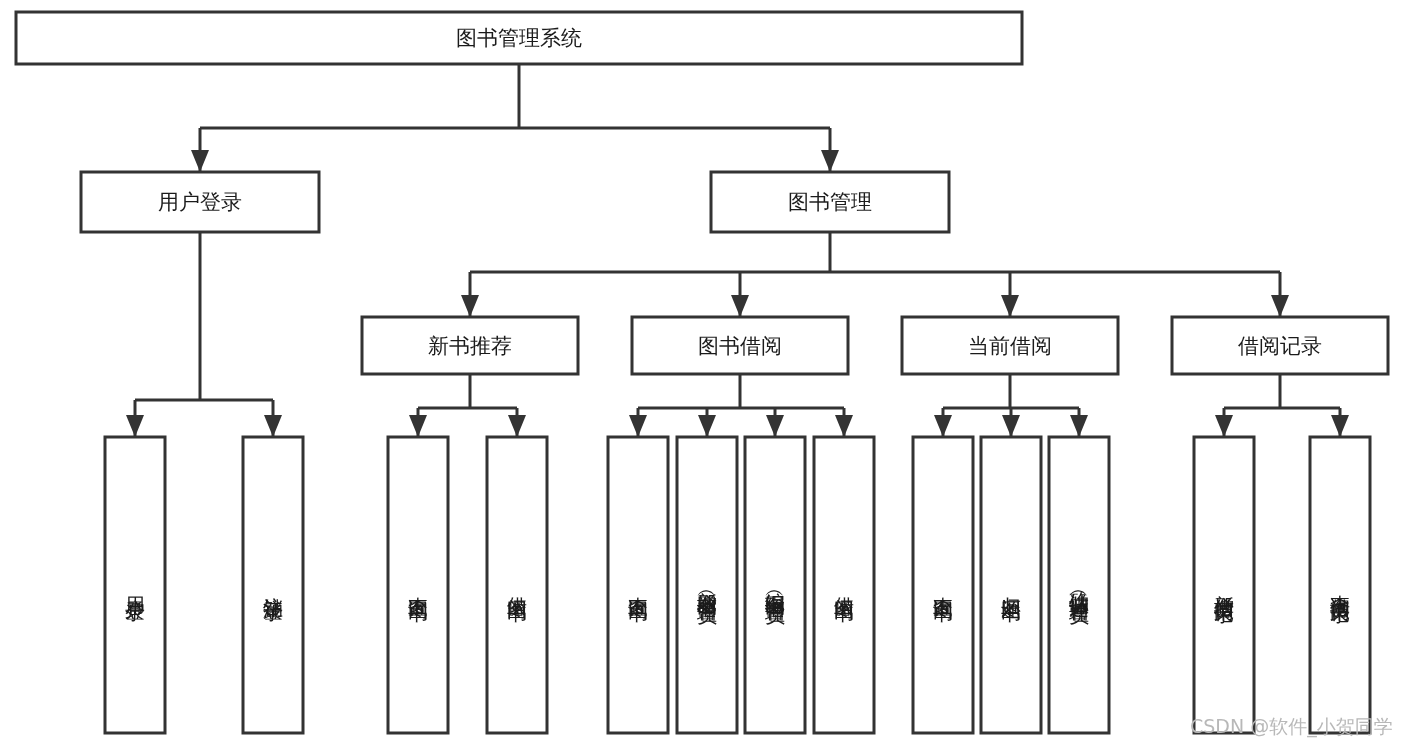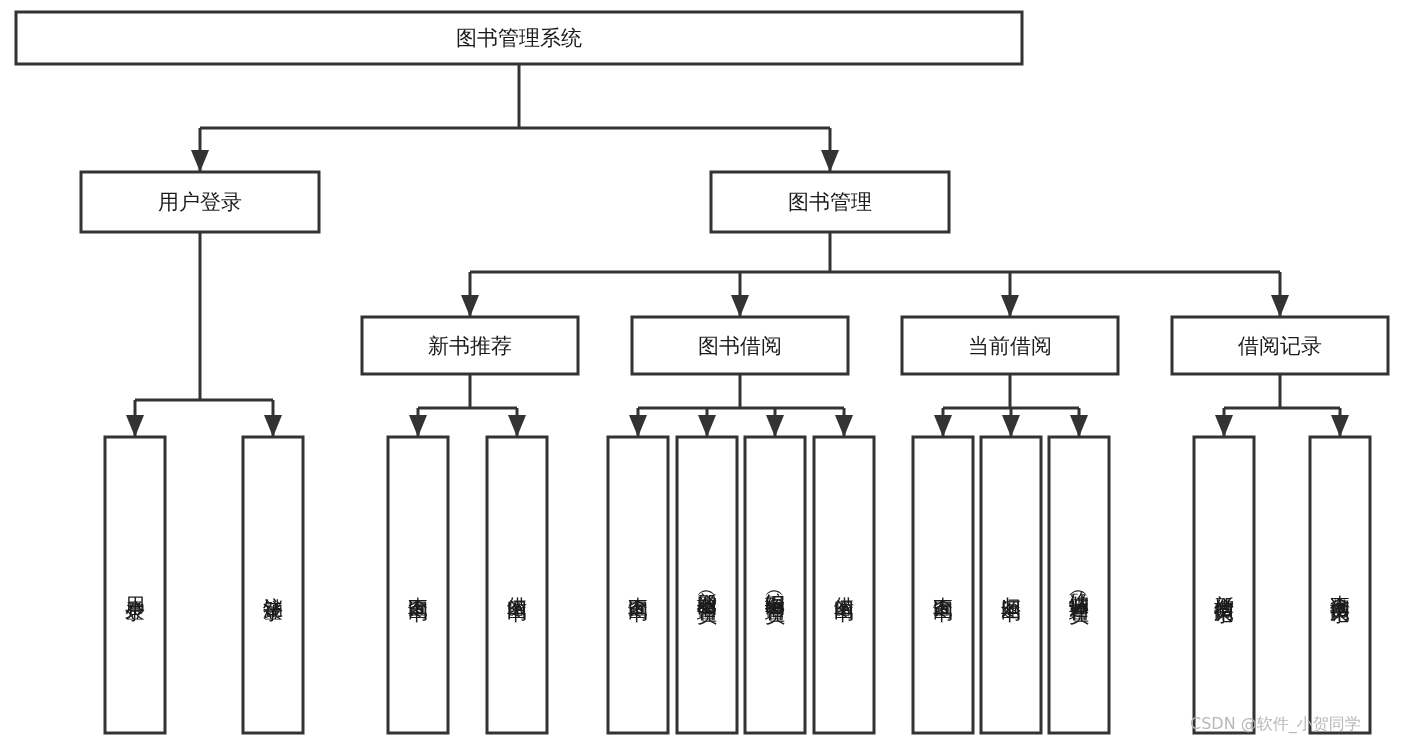--- a/index.html
+++ b/index.html
@@ -57,21 +57,21 @@
     font-size: 20px;
     line-height: 1.05;
     letter-spacing: 2px;
     color: #1b1b1b;
     white-space: nowrap;
     pointer-events: none;
   }
   .watermark {
     position: absolute;
     font-family: "DejaVu Sans", "Liberation Sans", sans-serif;
-    font-size: 16px;
+    font-size: 19px;
     color: #b8b8b8;
     white-space: nowrap;
   }
 </style>
 </head>
 <body>
 
 <div id="diagram-root">
 
   <svg class="diagram" viewBox="0 0 1405 747" xmlns="http://www.w3.org/2000/svg">

